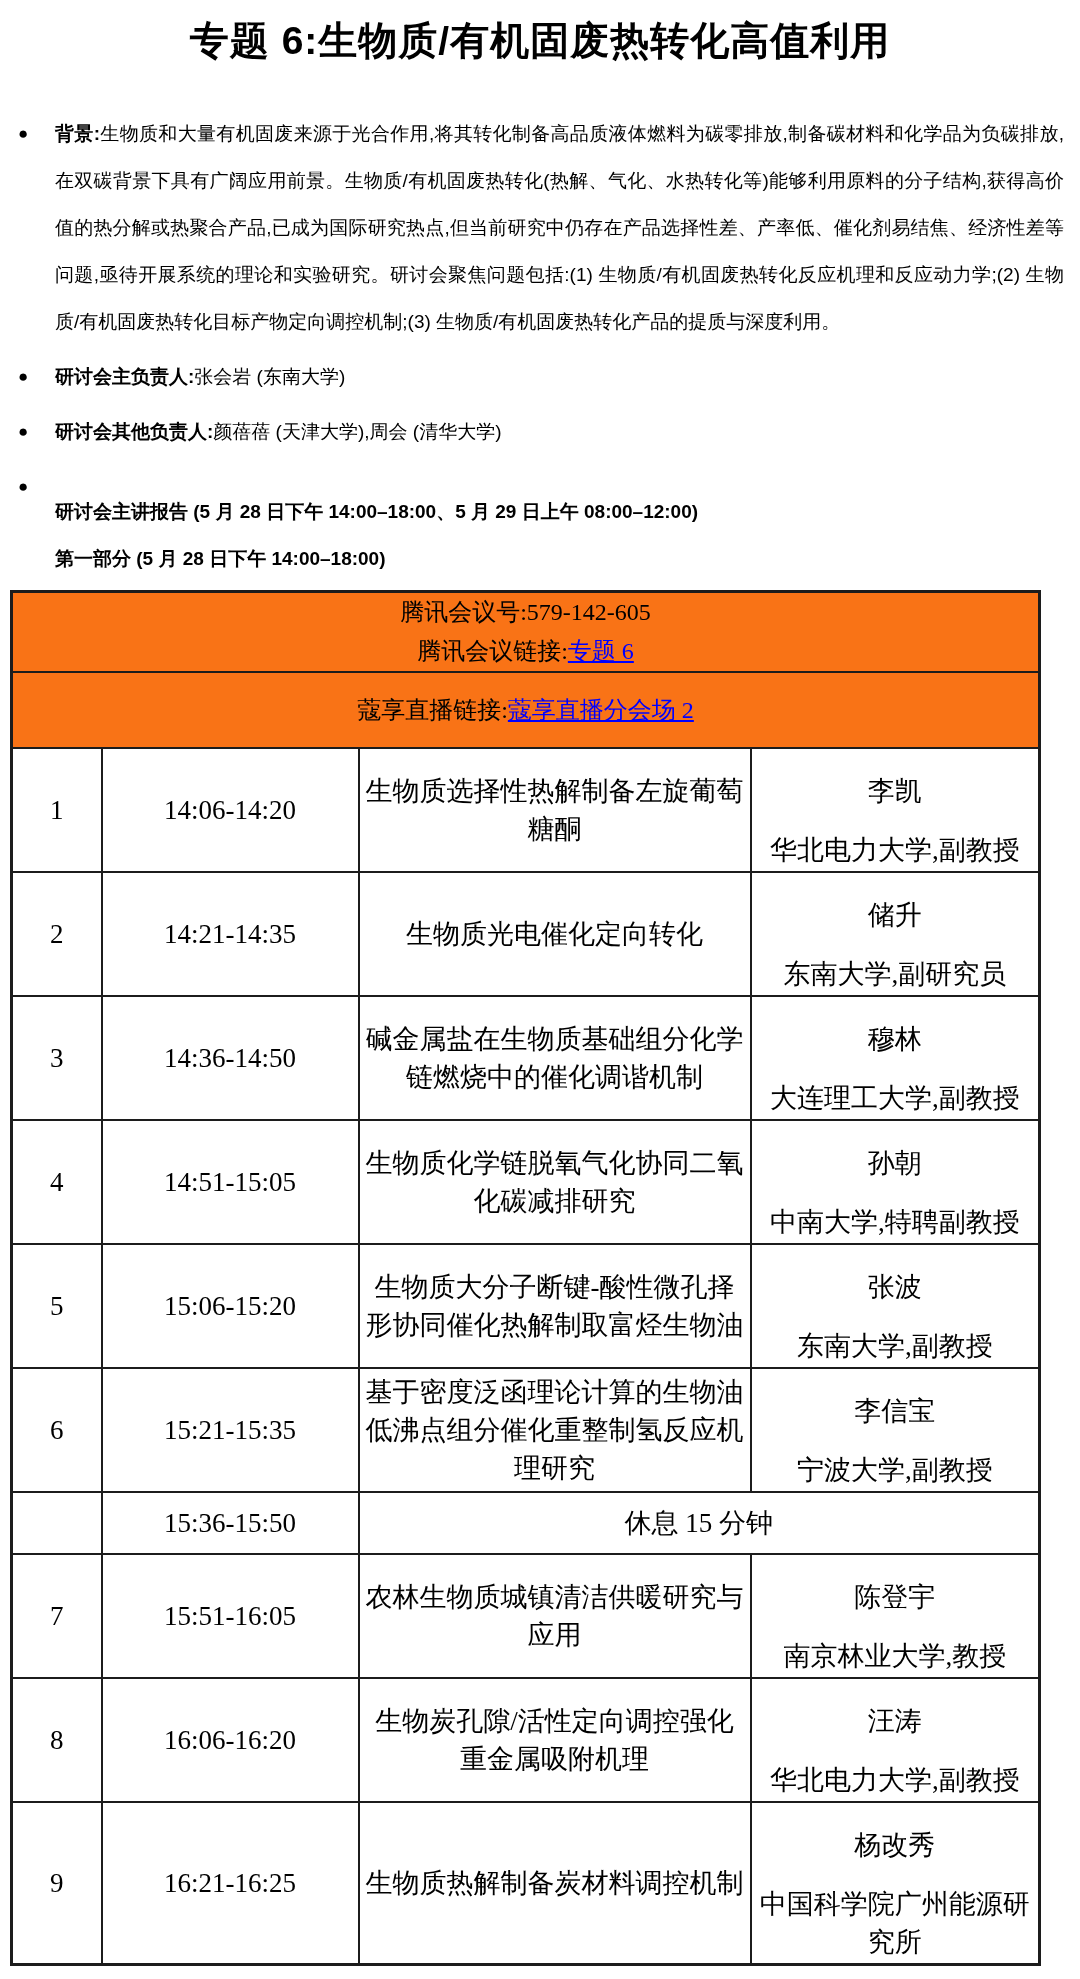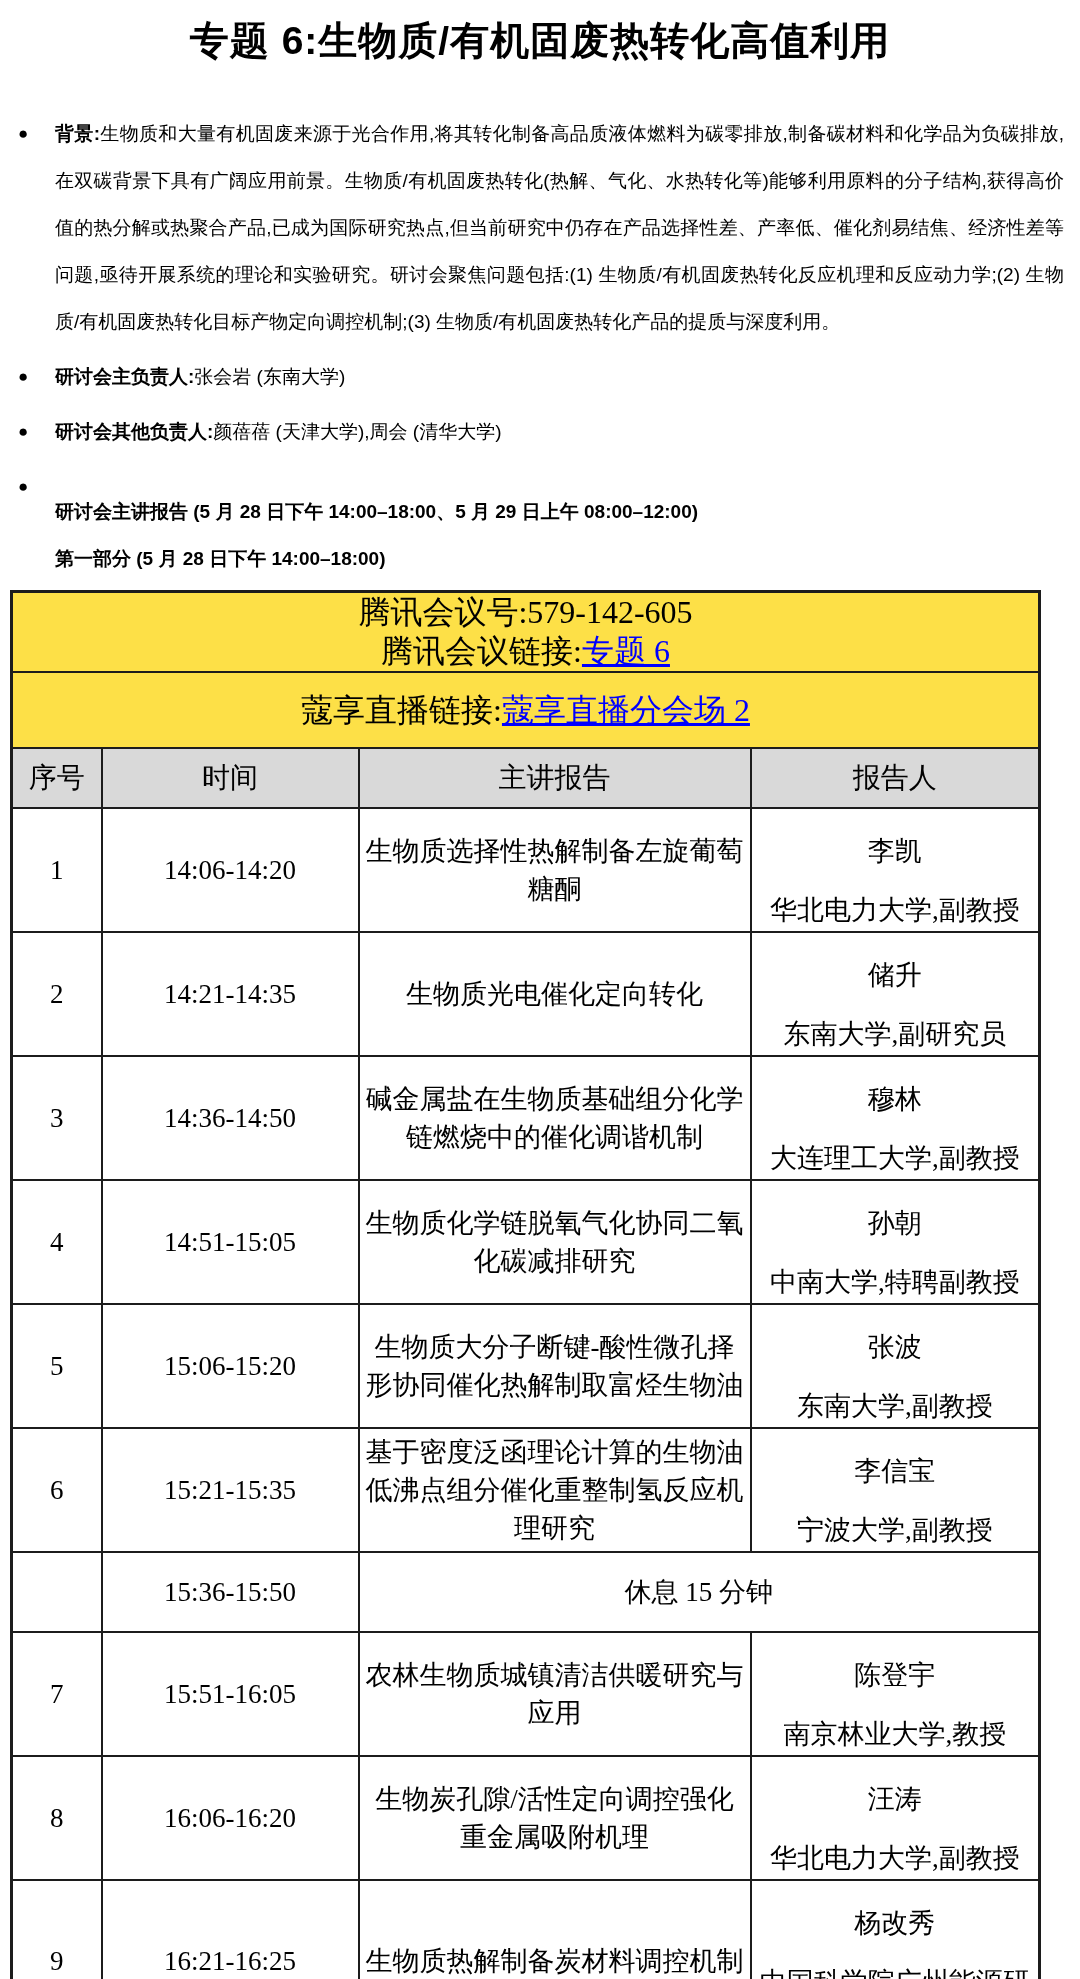--- a/index.html
+++ b/index.html
@@ -55,36 +55,36 @@
   }
   table.schedule { border-width: 3px; }
   td, th {
     text-align: center;
     vertical-align: middle;
     padding: 2px 6px;
     line-height: 38px;
     overflow: hidden;
   }
   tr.info-row td {
-    background: #fde047;
-    font-size: 32px;
+    background: #f97316;
+    font-size: 24px;
     line-height: 39px;
     padding: 0 6px;
   }
   tr.row-info-1 { height: 78px; }
   tr.row-info-2 { height: 76px; }
   tr.header-row { height: 60px; }
   tr.header-row th {
     background: #d9d9d9;
     font-weight: 400;
     font-size: 28px;
   }
   tr.talk-row { height: 116px; }
   tr.mid-row  { height: 82px; }
-  tr.short-row{ height: 80px; }
+  tr.short-row{ height: 62px; }
   .serif { font-family: "Liberation Serif", "DejaVu Serif", serif; }
   a.tbl-link {
     color: #0000ff;
     text-decoration: underline;
     cursor: pointer;
   }
   .speaker-name, .speaker-affil { text-align: center; margin-top: 21px; }
 </style>
 </head>
 <body>
@@ -130,26 +130,20 @@
     <tbody>
       <tr class="info-row row-info-1">
         <td colspan="4">
           <div class="info-line"><span>腾讯会议号:</span><span class="serif">579-142-605</span></div>
           <div class="info-line"><span>腾讯会议链接:</span><a class="tbl-link">专题 6</a></div>
         </td>
       </tr>
       <tr class="info-row row-info-2">
         <td colspan="4"><span>蔻享直播链接:</span><a class="tbl-link">蔻享直播分会场 2</a></td>
       </tr>
-      <tr class="header-row">
-        <th>序号</th>
-        <th>时间</th>
-        <th>主讲报告</th>
-        <th>报告人</th>
-      </tr>
     </tbody>
     <tbody id="rows-body">
         <tr class="talk-row">
           <td class="serif">1</td>
           <td class="serif">14:06-14:20</td>
           <td>生物质选择性热解制备左旋葡萄糖酮</td>
           <td>
             <div class="speaker-name">李凯</div>
             <div class="speaker-affil">华北电力大学,副教授</div>
           </td>

